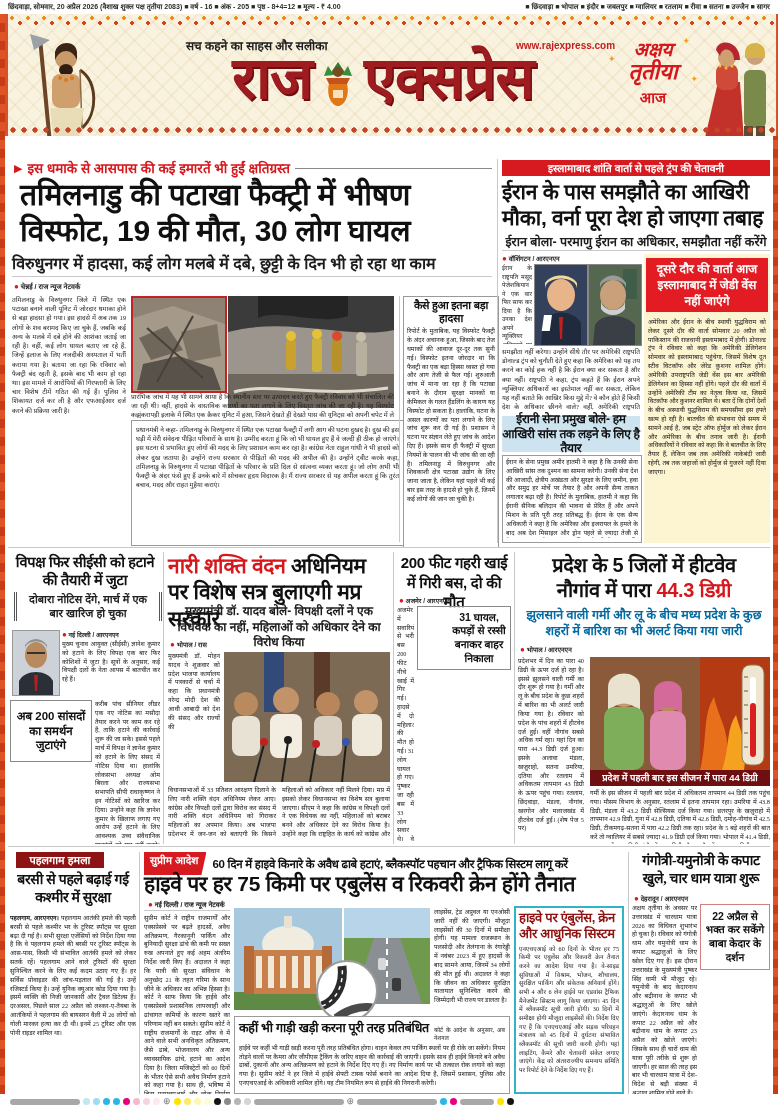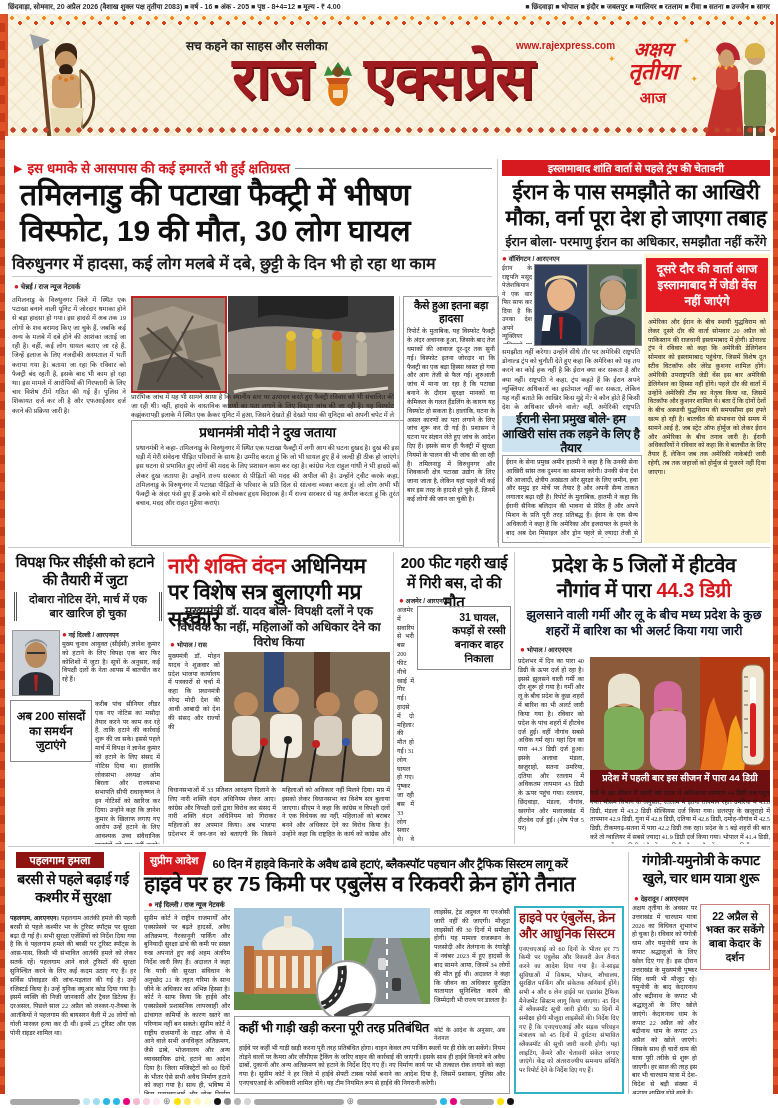--- a/index.html
+++ b/index.html
@@ -164,34 +164,33 @@
           <circle cx="109" cy="40" r="5" fill="#d94b2a"></circle>
         <rect x="128" y="46" width="11" height="34" rx="3" fill="#b8b09e"></rect>
           <circle cx="133" cy="41" r="5" fill="#c9bfa8"></circle>
       </g>
       <path d="M6 96 C40 86 90 102 160 92" stroke="#ded8cc" stroke-width="3" fill="none"></path>
     </svg>
   </div>
   <div class="abs body-txt" style="left:131px;top:392px;width:263px;height:26px;">प्रारंभिक जांच में यह भी सामने आया है कि स्थानीय स्तर पर उत्पादन करते हुए फैक्ट्री रविवार को भी संचालित की जा रही थी। वहीं, हादसे के वास्तविक कारणों का पता लगाने के लिए विस्तृत जांच की जा रही है। यह विस्फोट कझुंकरापट्टी इलाके में स्थित एक क्रैकर यूनिट में हुआ, जिसने देखते ही देखते पास की यूनिट्स को अपनी चपेट में ले लिया। हादसे के बाद इलाके में अफरातफरी मच गई और राहत-बचाव कार्य तुरंत शुरू कर दिया गया। धमाका इतना भीषण था कि आसपास की इमारतें भी क्षतिग्रस्त हो गईं। मौके पर दमकल विभाग, पुलिस और राहत टीमें लगातार मलबा हटाने और फंसे लोगों को निकालने में जुटी हुई हैं। (शेष पेज 5 पर)</div>
 
   <div class="abs boxed" style="left:131px;top:420px;width:263px;height:120px;padding:2px 4px;">
-    <div class="hl" style="font-size:13.5px;text-align:center;">प्रधानमंत्री मोदी ने दुख जताया</div>
     <div class="body-txt" style="height:98px;margin-top:2px;">प्रधानमंत्री ने कहा- तमिलनाडु के विरुधुनगर में स्थित एक पटाखा फैक्ट्री में लगी आग की घटना दुखद है। दुख की इस घड़ी में मेरी संवेदना पीड़ित परिवारों के साथ है। उम्मीद करता हूं कि जो भी घायल हुए हैं वे जल्दी ही ठीक हो जाएंगे। इस घटना से प्रभावित हुए लोगों की मदद के लिए प्रशासन काम कर रहा है। कांग्रेस नेता राहुल गांधी ने भी हादसे को लेकर दुख जताया है। उन्होंने राज्य सरकार से पीड़ितों की मदद की अपील की है। उन्होंने ट्वीट करके कहा, तमिलनाडु के विरुधुनगर में पटाखा पीड़ितों के परिवार के प्रति दिल से सांत्वना व्यक्त करता हूं। जो लोग अभी भी फैक्ट्री के अंदर फंसे हुए हैं उनके बारे में सोचकर हृदय विदारक है। मैं राज्य सरकार से यह अपील करता हूं कि तुरंत बचाव, मदद और राहत मुहैया कराएं।</div>
   </div>
 
   <div class="abs vline" style="left:399px;top:296px;height:246px;"></div>
   <div class="abs boxed" style="left:403px;top:296px;width:88px;height:246px;padding:2px 3px;">
     <div class="hl" style="font-size:11px;text-align:center;line-height:1.2;">कैसे हुआ इतना बड़ा हादसा</div>
     <div class="body-txt" style="height:214px;margin-top:2px;font-size:6.3px;">रिपोर्ट के मुताबिक, यह विस्फोट फैक्ट्री के अंदर अचानक हुआ, जिसके बाद तेज धमाकों की आवाज दूर-दूर तक सुनी गई। विस्फोट इतना जोरदार था कि फैक्ट्री का एक बड़ा हिस्सा ध्वस्त हो गया और आग तेजी से फैल गई। शुरुआती जांच में माना जा रहा है कि पटाखा बनाने के दौरान सुरक्षा मानकों या केमिकल के गलत हैंडलिंग के कारण यह विस्फोट हो सकता है। हालांकि, घटना के असल कारणों का पता लगाने के लिए जांच शुरू कर दी गई है। प्रशासन ने घटना पर संज्ञान लेते हुए जांच के आदेश दिए हैं। इसके साथ ही फैक्ट्री में सुरक्षा नियमों के पालन की भी जांच की जा रही है। तमिलनाडु में विरुधुनगर और शिवकाशी क्षेत्र पटाखा उद्योग के लिए जाना जाता है, लेकिन यहां पहले भी कई बार इस तरह के हादसे हो चुके हैं, जिनमें कई लोगों की जान जा चुकी है।</div>
   </div>
 
   <div class="abs vline" style="left:497px;top:159px;height:384px;"></div>
   <div class="abs" style="left:502px;top:160px;width:268px;height:16px;background:#d71920;color:#fff;font-weight:800;
        font-size:10.5px;text-align:center;line-height:16px;">इस्लामाबाद शांति वार्ता से पहले ट्रंप की चेतावनी</div>
-  <div class="abs hl" style="left:502px;top:179px;width:268px;font-size:21px;line-height:1.22;text-align:center;">ईरान के पास समझौते का आखिरी मौका, वर्ना पूरा देश हो जाएगा तबाह</div>
+  <div class="abs hl" style="left:502px;top:179px;width:268px;font-size:21px;line-height:1.22;">ईरान के पास समझौते का आखिरी मौका, वर्ना पूरा देश हो जाएगा तबाह</div>
   <div class="abs" style="left:502px;top:233px;width:268px;font-size:12.5px;font-weight:600;text-align:center;color:#1c1c1c;">ईरान बोला- परमाणु ईरान का अधिकार, समझौता नहीं करेंगे</div>
   <div class="abs hline" style="left:502px;top:250px;width:268px;"></div>
   <div class="abs byline" style="left:502px;top:254px;font-size:6.5px;">
     <span class="dot">●</span>
     <span>वॉशिंगटन / आरएनएन</span>
   </div>
   <div class="abs body-txt" style="left:502px;top:264px;width:30px;height:80px;font-size:6.1px;">ईरान के राष्ट्रपति मसूद पेजेशकियान ने एक बार फिर साफ कर दिया है कि उनका देश अपने न्यूक्लियर अधिकारों पर किसी तरह का</div>
   <div class="ph" style="left:534px;top:264px;width:52px;height:80px;border:1px solid #888;">
     <svg width="52" height="80" viewBox="0 0 52 80">
       <rect width="52" height="80" fill="#33415c"></rect>
@@ -299,21 +298,21 @@
   </div>
   <div class="abs" style="left:397px;top:606px;width:114px;height:238px;">
     <div class="pullbox" style="float:right;width:58px;height:58px;margin:0 0 2px 3px;font-size:10.5px;line-height:1.3;padding-left:32px;">31 घायल, कपड़ों से रस्सी बनाकर बाहर निकाला</div>
     <div class="body-txt" style="height:238px;font-size:6.3px;">अजमेर में सवारियों से भरी बस 200 फीट नीचे खाई में गिर गई। हादसे में दो महिलाओं की मौत हो गई। 31 लोग घायल हो गए। पुष्कर जा रही बस में 33 लोग सवार थे। वे पौराणिक (अजमेर) में माथा टेकने जा रहे थे। इस दौरान पुष्कर घाटी में बस बेकाबू हो गई। हादसा पुष्कर से करीब 3 किलोमीटर पहले रविवार दोपहर करीब 12 बजे हुआ। मौके से गुजर रहे लोगों ने कपड़ों से रस्सी बनाकर घायलों को खाई से बाहर निकाला। सभी यात्रियों को पहले पुष्कर के सरकारी अस्पताल लेकर गए। वहां से उन्हें अजमेर के जेएलएन हॉस्पिटल रेफर कर दिया गया। एक्सीडेंट के बाद पुष्कर घाटी में लंबा जाम लग गया। स्थानीय ग्रामीण रामचंद्र चौधरी ने बताया- अजमेर से पुष्कर की ओर जाते समय यह हादसा हुआ। बस अचानक मेन रोड से खाई में उतर गई। करीब 200 फीट नीचे आकर पेड़ और झाड़ियों में फंस गई। लोगों की मदद से 33 यात्रियों को हॉस्पिटल में भर्ती करवाया गया। इनमें से पूजा (28) पत्नी विजय सिंह गुर्जर और विमला देवी (50) पत्नी ओम प्रकाश गुर्जर की मौत हो गई। दोनों अजमेर की रहने वाली थीं। वहीं एक घायल को हॉस्पिटल से छुट्टी दे दी गई। ड्राइवर की तलाश की जा रही है। घायलों की जांच की जा रही है। पुष्कर थाना प्रभारी विक्रम सिंह राठौड़ ने बताया- प्रथम दृष्टया मामला ब्रेक फेल होने का लग रहा है।</div>
   </div>
 
   <div class="abs hl" style="left:518px;top:553px;width:252px;font-size:20px;line-height:1.25;text-align:center;">
     <span style="display:block;">प्रदेश के 5 जिलों में हीटवेव</span>
     <span style="display:block;"><span>नौगांव में पारा </span><span style="color:#d6171c;">44.3 डिग्री</span></span>
   </div>
-  <div class="abs" style="left:520px;top:607px;width:248px;font-size:12.5px;font-weight:600;text-align:center;color:#0f172a;line-height:1.3;">झुलसाने वाली गर्मी और लू के बीच मध्य प्रदेश के कुछ शहरों में बारिश का भी अलर्ट किया गया जारी</div>
+  <div class="abs" style="left:520px;top:607px;width:248px;font-size:12.5px;font-weight:600;text-align:center;color:#0369a1;line-height:1.3;">झुलसाने वाली गर्मी और लू के बीच मध्य प्रदेश के कुछ शहरों में बारिश का भी अलर्ट किया गया जारी</div>
   <div class="abs byline" style="left:520px;top:645px;font-size:6.5px;">
     <span class="dot">●</span>
     <span>भोपाल / आरएनएन</span>
   </div>
   <div class="abs body-txt" style="left:518px;top:657px;width:66px;height:187px;font-size:6.3px;">प्रदेशभर में दिन का पारा 40 डिग्री के ऊपर दर्ज हो रहा है। इससे झुलसने वाली गर्मी का दौर शुरू हो गया है। गर्मी और लू के बीच प्रदेश के कुछ शहरों में बारिश का भी अलर्ट जारी किया गया है। रविवार को प्रदेश के पांच शहरों में हीटवेव दर्ज हुई। वहीं नौगांव सबसे अधिक गर्म रहा। यहां दिन का पारा 44.3 डिग्री दर्ज हुआ। इसके अलावा मंडला, खजुराहो, सतना उमरिया, दतिया और रतलाम में अधिकतम तापमान 43 डिग्री के ऊपर पहुंच गया। रतलाम, छिंदवाड़ा, मंडला, नौगांव, खरगोन और मलाजखंड में हीटवेव दर्ज हुई। (शेष पेज 5 पर)</div>
   <div class="ph" style="left:590px;top:657px;width:180px;height:113px;">
     <svg width="180" height="113" viewBox="0 0 180 113">
       <rect width="180" height="113" fill="#8a5a3a"></rect>
       <rect x="110" width="70" height="113" fill="#b33a12"></rect>
       <path d="M110 113 C118 80 112 60 124 40 C130 66 140 70 138 113 Z" fill="#e8701a"></path>
@@ -330,21 +329,21 @@
       <g stroke="#6a5a3a" stroke-width="1">
         <line x1="154" y1="20" x2="158" y2="20"></line>
           <line x1="154" y1="34" x2="158" y2="34"></line>
         <line x1="154" y1="48" x2="158" y2="48"></line>
           <line x1="154" y1="62" x2="158" y2="62"></line>
         <line x1="154" y1="76" x2="158" y2="76"></line>
           <line x1="154" y1="90" x2="158" y2="90"></line>
       </g>
     </svg>
   </div>
-  <div class="abs cap-bar" style="left:590px;top:770px;width:180px;height:32px;font-size:9.5px;line-height:16px;">प्रदेश में पहली बार इस सीजन में पारा 44 डिग्री</div>
+  <div class="abs cap-bar" style="left:590px;top:770px;width:180px;height:16px;font-size:9.5px;line-height:16px;">प्रदेश में पहली बार इस सीजन में पारा 44 डिग्री</div>
   <div class="abs body-txt" style="left:590px;top:789px;width:180px;height:55px;font-size:6.3px;">गर्मी के इस सीजन में पहली बार प्रदेश में अधिकतम तापमान 44 डिग्री तक पहुंच गया। मौसम विभाग के अनुसार, रतलाम में इतना तापमान रहा। उमरिया में 43.8 डिग्री, मंडला में 43.2 डिग्री सेल्सियस दर्ज किया गया। छतरपुर के खजुराहो में तापमान 42.9 डिग्री, गुना में 42.8 डिग्री, दतिया में 42.6 डिग्री, दमोह-नौगांव में 42.5 डिग्री, टीकमगढ़-सतना में पारा 42.2 डिग्री तक रहा। प्रदेश के 5 बड़े शहरों की बात करें तो ग्वालियर में सबसे ज्यादा 41.9 डिग्री दर्ज किया गया। भोपाल में 41.4 डिग्री, जबलपुर में 41.7 डिग्री, इंदौर में 40.4 डिग्री और उज्जैन में पारा 40.6 डिग्री रहा।</div>
 
   <div class="abs hline" style="left:8px;top:846px;width:762px;"></div>
   <div class="abs vline" style="left:139px;top:852px;height:242px;"></div>
   <div class="abs vline" style="left:628px;top:852px;height:242px;"></div>
 
   <div class="abs" style="left:16px;top:852px;width:88px;height:16px;background:#8e1313;color:#fff;font-weight:800;
        font-size:11px;text-align:center;line-height:16px;">पहलगाम हमला</div>
   <div class="abs hl" style="left:10px;top:871px;width:126px;font-size:14px;line-height:1.3;text-align:center;font-family:'Liberation Serif',serif;">बरसी से पहले बढ़ाई गई कश्मीर में सुरक्षा</div>
   <div class="abs body-txt" style="left:10px;top:914px;width:126px;height:180px;font-size:6.3px;">

